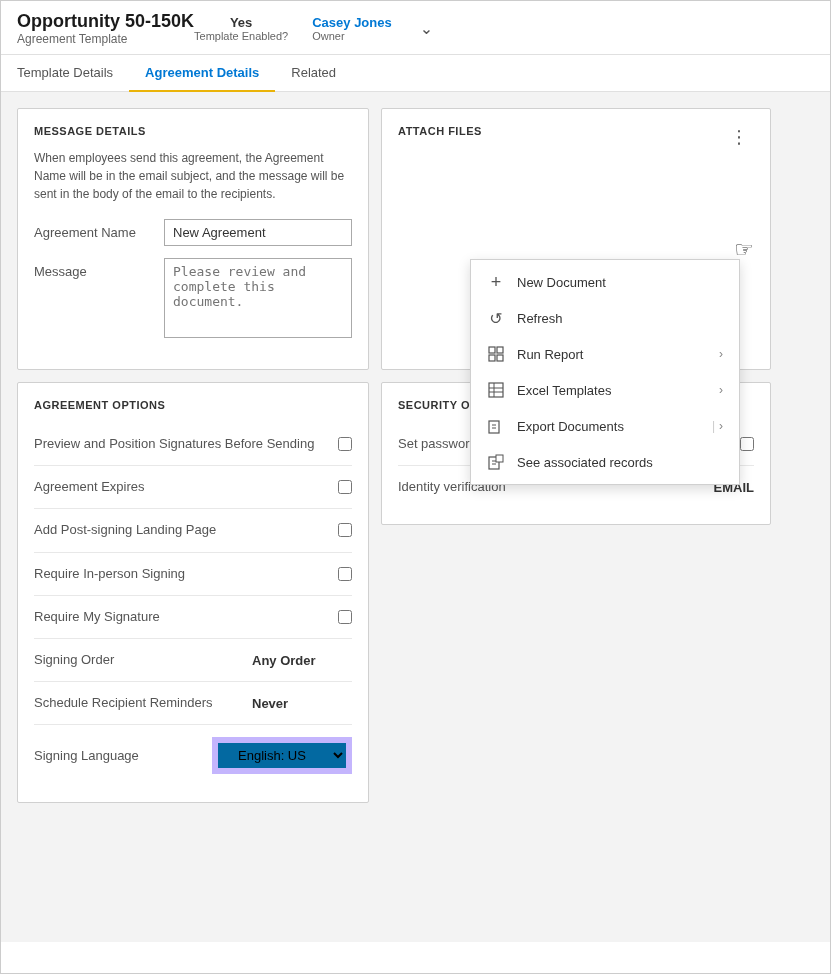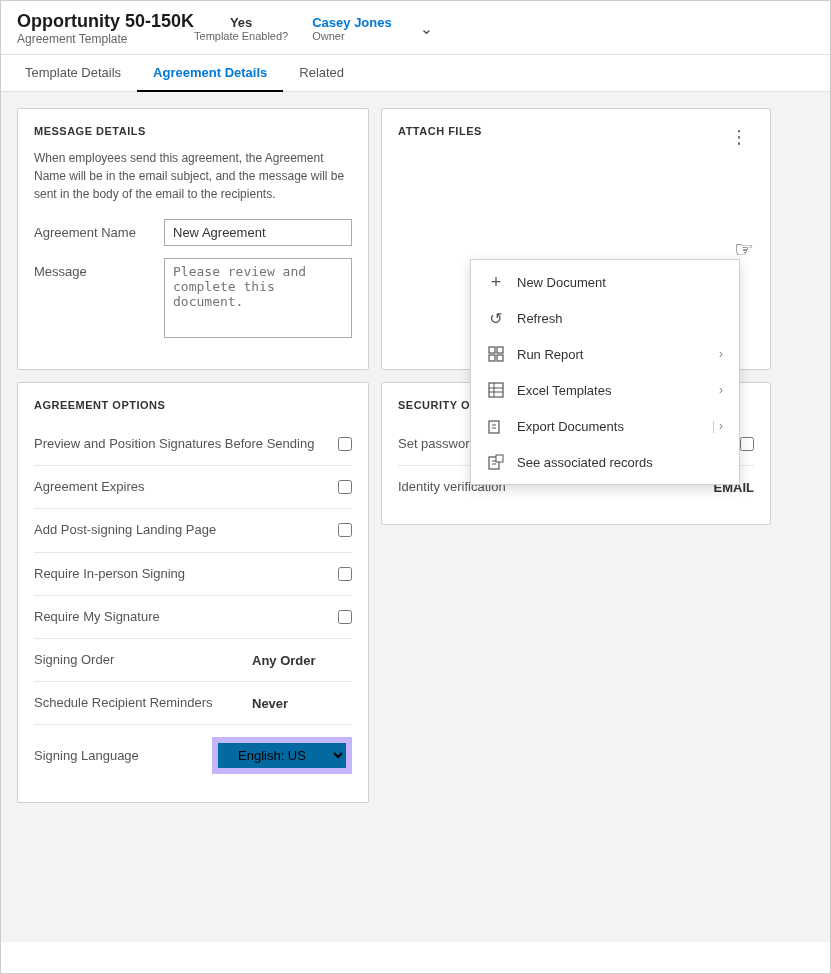--- a/index.html
+++ b/index.html
@@ -65,35 +65,35 @@
       cursor: pointer;
       font-size: 16px;
       color: #555;
       padding: 4px;
     }
 
     
     .tabs {
       display: flex;
       border-bottom: 1px solid #e0e0e0;
-      padding: 0 8px;
+      padding: 0 0;
       background: #fff;
       align-items: flex-end;
     }
     .tab {
       padding: 10px 16px;
       cursor: pointer;
       font-size: 13px;
       color: #555;
       border-bottom: 2px solid transparent;
       margin-bottom: -1px;
     }
     .tab.active {
       color: #0078d4;
-      border-bottom: 2px solid #000000;
+      border-bottom: 2px solid #eab308;
       font-weight: 600;
     }
 
     
     .main {
       display: flex;
       gap: 0;
       padding: 16px;
       background: #f3f3f3;
       min-height: 850px;

